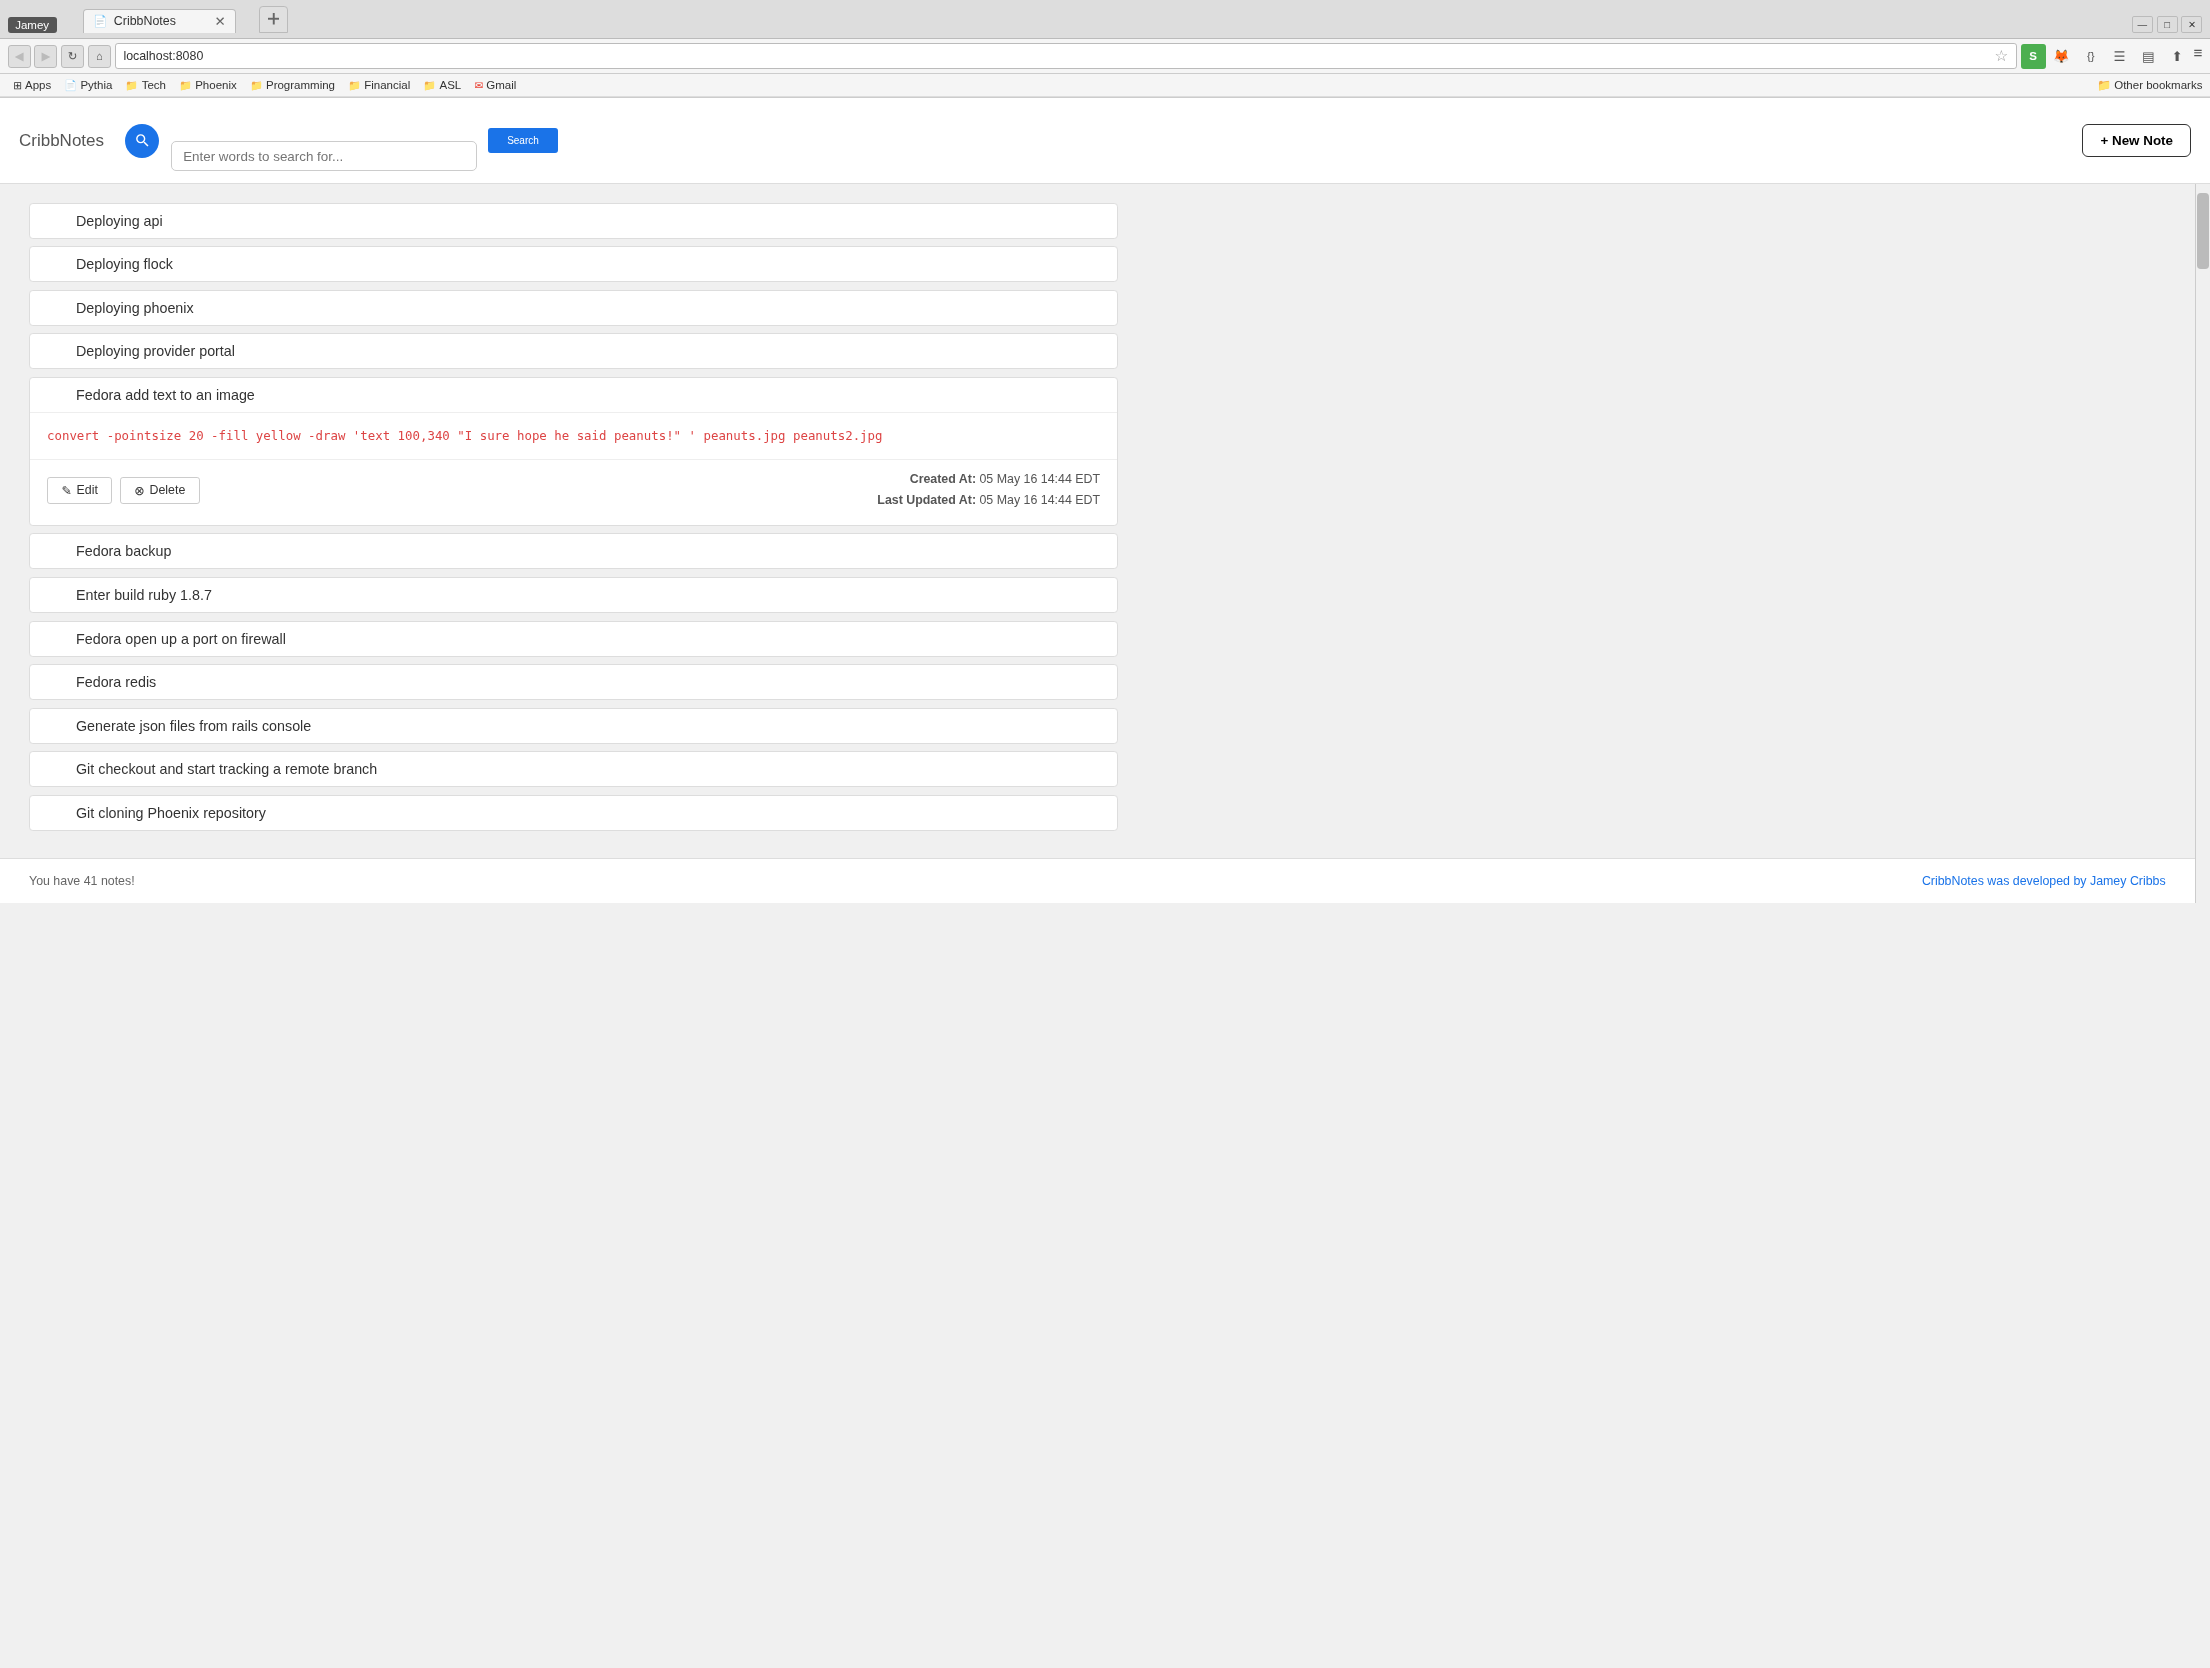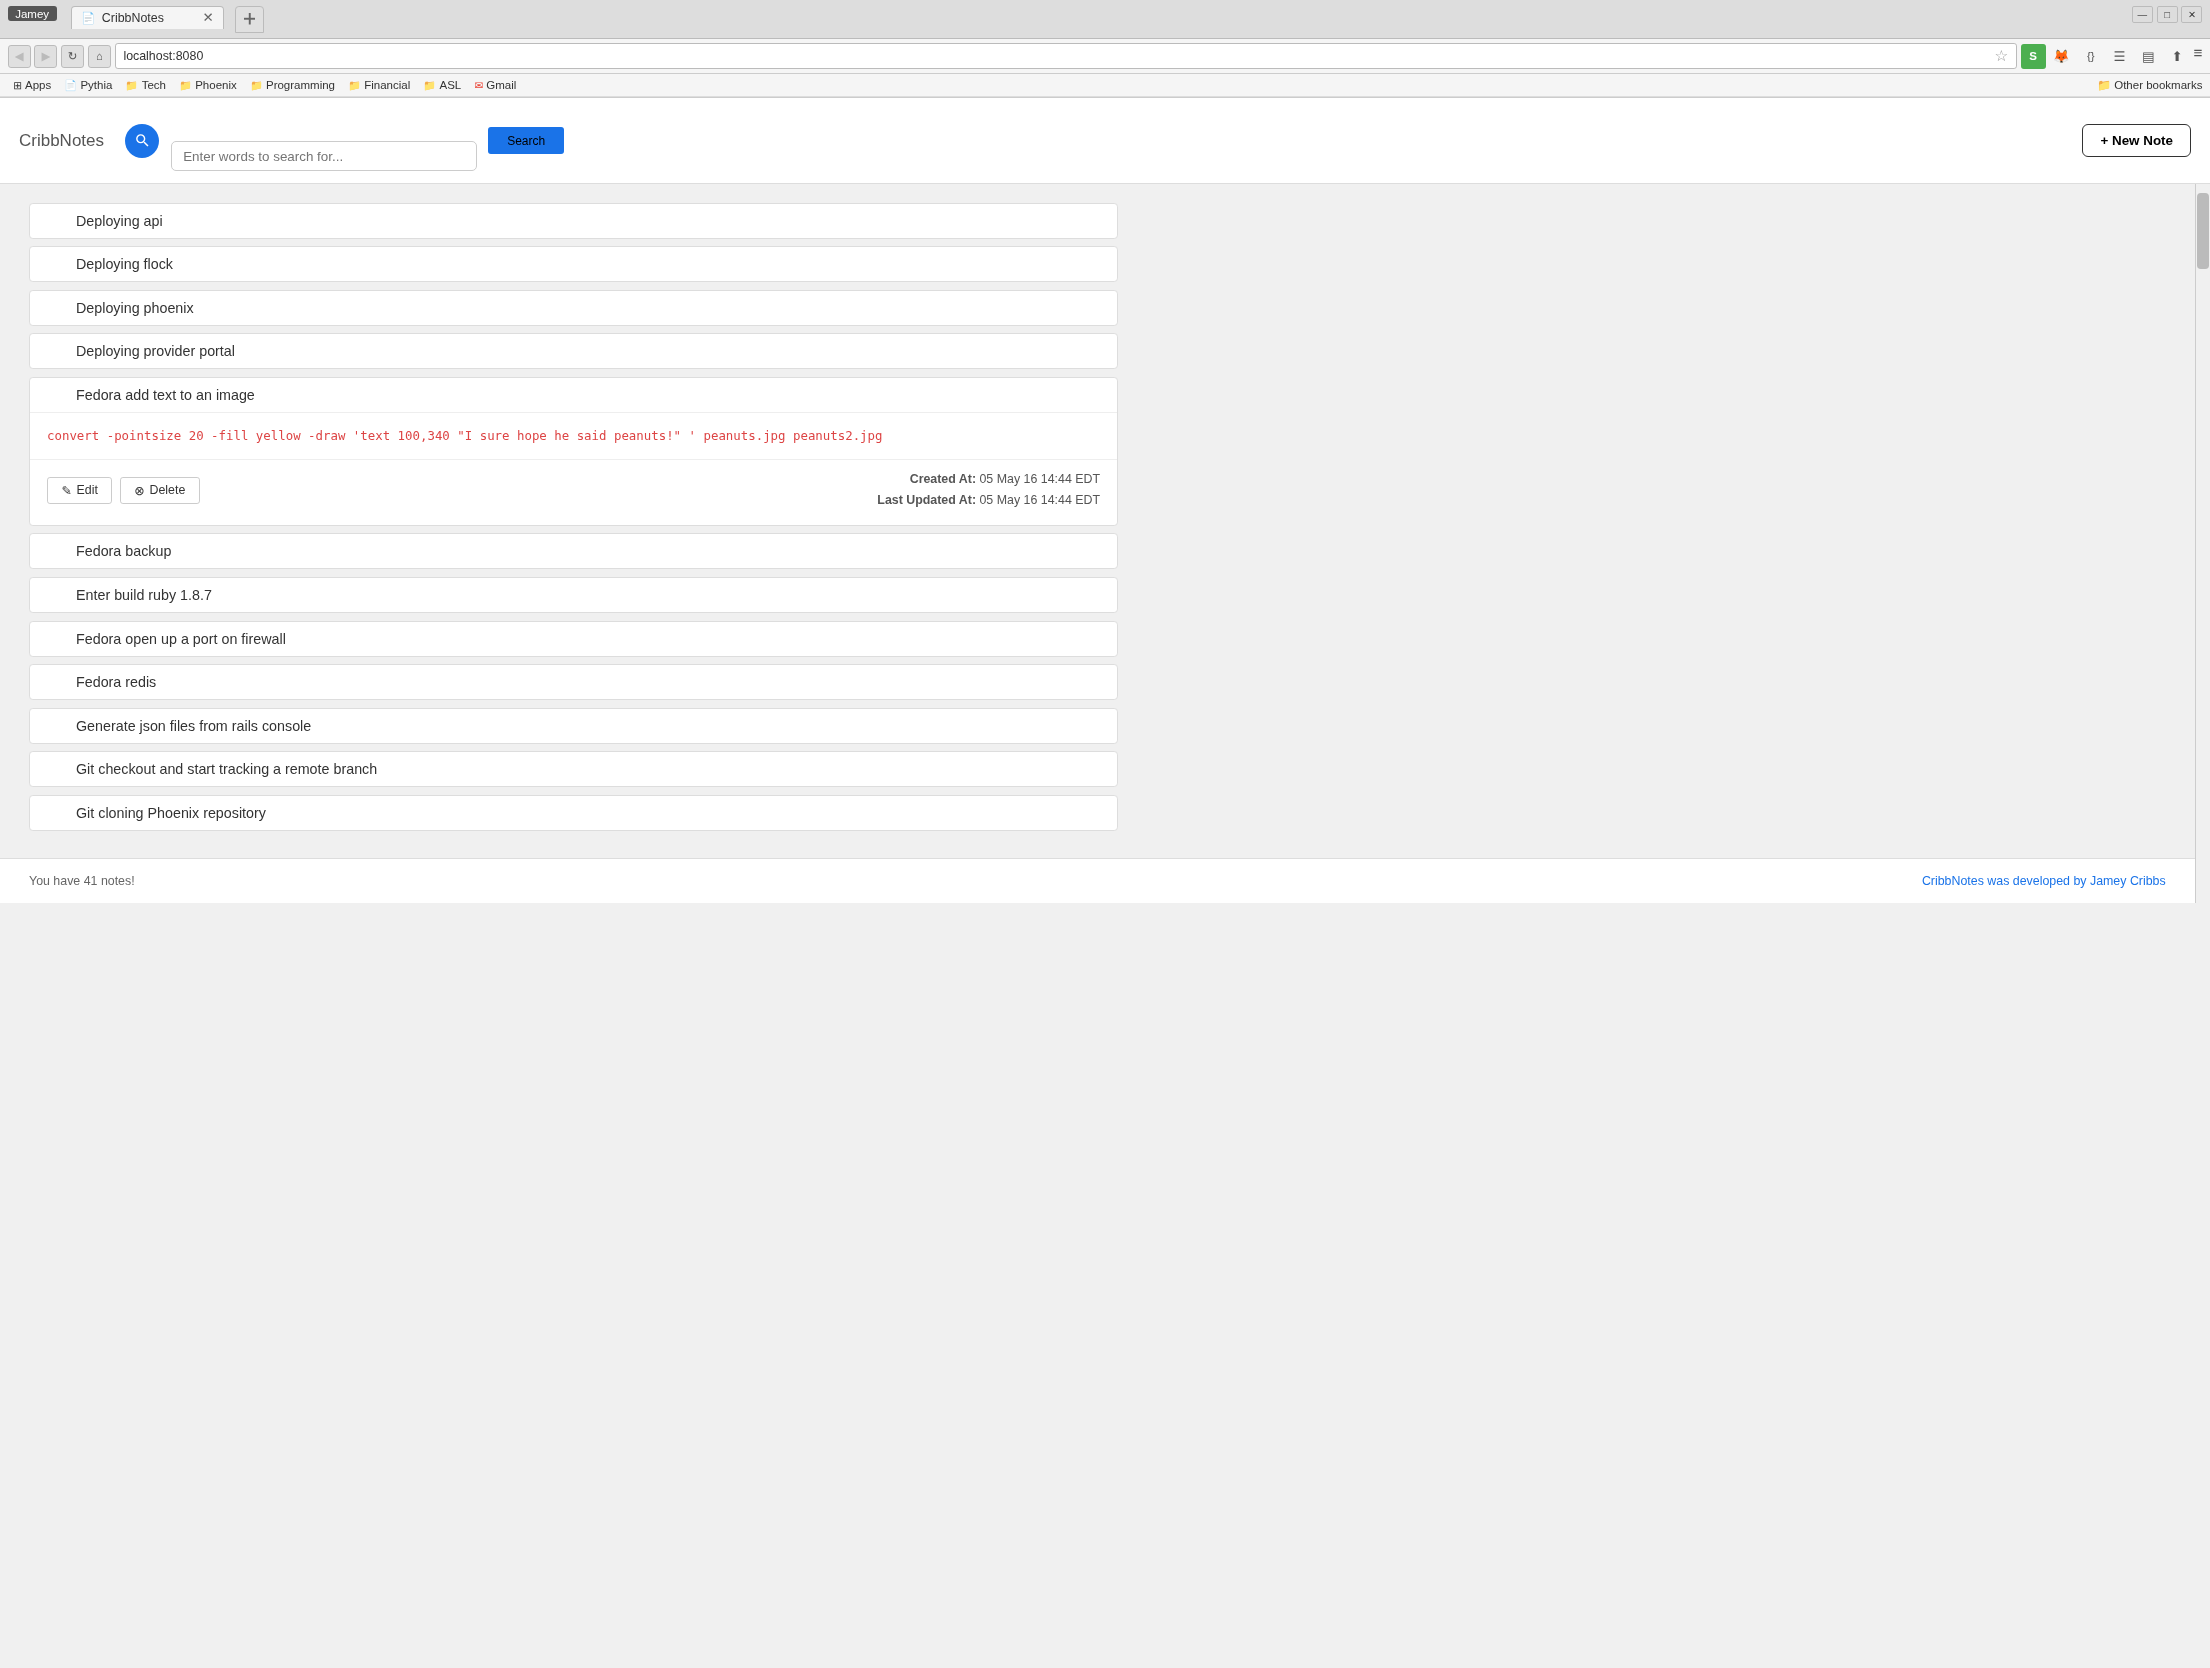--- a/index.html
+++ b/index.html
@@ -1,20 +1,20 @@
 <!DOCTYPE html>
 <html><head>
   <meta charset="utf-8">
   <style>
     * { box-sizing: border-box; margin: 0; padding: 0; }
     body { font-family: Arial, sans-serif; font-size: 13.4px; background: #f0f0f0; color: #333; }
 
     
     .browser-chrome { background: #e8e8e8; border-bottom: 1px solid #ccc; }
-    .title-bar { display: flex; align-items: flex-start; padding: 5.7px 7.6px; background: #ddd; border-bottom: 1px solid #bbb; gap: 7px; }
+    .title-bar { display: flex; align-items: flex-end; padding: 5.7px 7.6px; background: #ddd; border-bottom: 1px solid #bbb; gap: 19px; }
     .tab { display: flex; align-items: center; gap: 5.7px; background: #f5f5f5; border: 1px solid #bbb; border-bottom: none; border-radius: 3.8px 3.8px 0 0; padding: 3.8px 9.6px; font-size: 12.4px; min-width: 153px; }
     .tab-icon { font-size: 11.5px; color: #666; }
     .tab-close { margin-left: auto; cursor: pointer; color: #666; font-size: 13.4px; }
     .blank-tab { width: 29px; height: 27px; background: #e0e0e0; border: 1px solid #bbb; border-radius: 3.8px 3.8px 0 0; margin-left: 3.8px; display: flex; align-items: center; justify-content: center; }
     .window-controls { margin-left: auto; display: flex; gap: 3.8px; }
     .window-btn { width: 21px; height: 17px; background: #ddd; border: 1px solid #bbb; border-radius: 1.9px; cursor: pointer; display: flex; align-items: center; justify-content: center; font-size: 9.6px; }
     .user-badge { background: #555; color: white; border-radius: 2.9px; padding: 1.9px 7.6px; font-size: 11.5px; margin-right: 7.6px; }
 
     .nav-bar { display: flex; align-items: center; padding: 3.8px 7.6px; background: #f5f5f5; border-bottom: 1px solid #ccc; gap: 3.8px; }
     .nav-btn { width: 23px; height: 23px; background: #e0e0e0; border: 1px solid #bbb; border-radius: 2.9px; cursor: pointer; display: flex; align-items: center; justify-content: center; font-size: 11.5px; color: #555; }
@@ -35,21 +35,21 @@
     .other-bookmarks { margin-left: auto; display: flex; align-items: center; gap: 2.9px; cursor: pointer; color: #333; }
 
     
     .app-container { background: #f0f0f0; min-height: calc(100vh - 115px); }
 
     .app-header { background: white; border-bottom: 1px solid #ddd; padding: 11.5px 19px; display: flex; align-items: center; gap: 11.5px; }
     .app-title { font-size: 17px; color: #555; font-weight: normal; margin-right: 9.6px; }
     .search-icon-btn { width: 34px; height: 34px; background: #1a73e8; border-radius: 50%; display: flex; align-items: center; justify-content: center; cursor: pointer; }
     .search-icon-btn svg { width: 17px; height: 17px; fill: white; }
     .search-input { flex: 0 0 306px; padding: 6.7px 11.5px; border: 1px solid #ccc; border-radius: 5px; font-size: 13.4px; color: #999; margin-top: 31px; }
-    .search-btn { padding: 6.7px 19px; background: #1a73e8; color: #000000; border: none; border-radius: 2.9px; cursor: pointer; font-size: 12px; }
+    .search-btn { padding: 6.7px 19px; background: #1a73e8; color: #ffffff; border: none; border-radius: 2.9px; cursor: pointer; font-size: 10px; }
     .new-note-btn { margin-left: auto; padding: 7.6px 17px; background: white; border: 1.9px solid #333; border-radius: 6px; cursor: pointer; font-size: 13.4px; font-weight: bold; display: flex; align-items: center; gap: 5.7px; }
 
     .notes-container { padding: 19px 29px; max-width: 1147px; }
 
     .note-item { background: white; border: 1px solid #ddd; border-radius: 3.8px; margin-bottom: 7.6px; overflow: hidden; }
     .note-title { padding: 9px 17px; font-size: 14.3px; color: #333; cursor: pointer; margin-left: 29px; }
 
     .note-expanded { border-top: 1px solid #eee; }
     .note-content { padding: 15.3px 17px; }
     .note-code { font-family: monospace; font-size: 12.4px; color: #d44; background: #fff; white-space: pre-wrap; word-break: break-all; }

